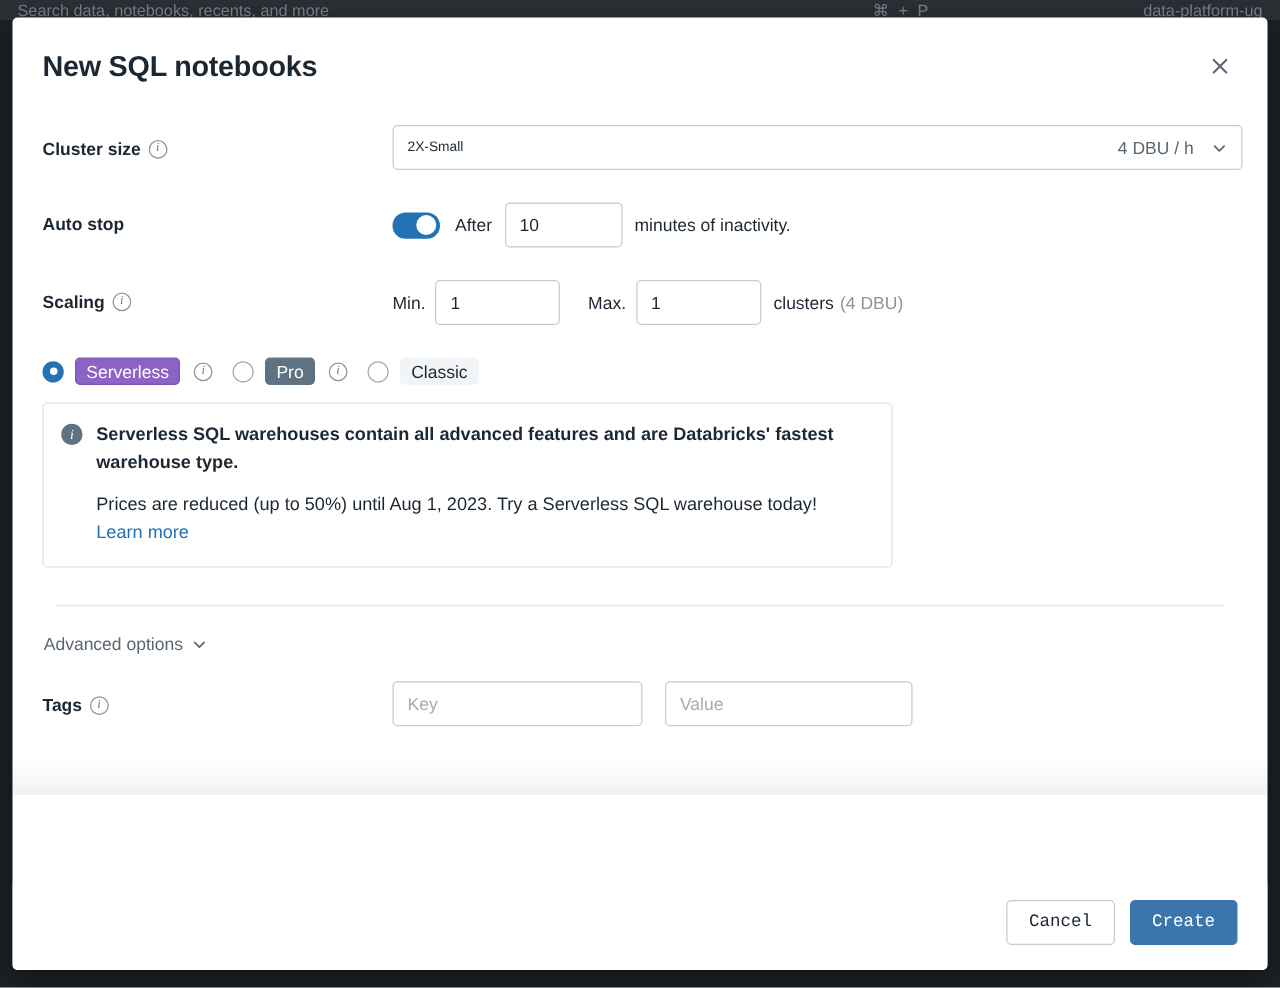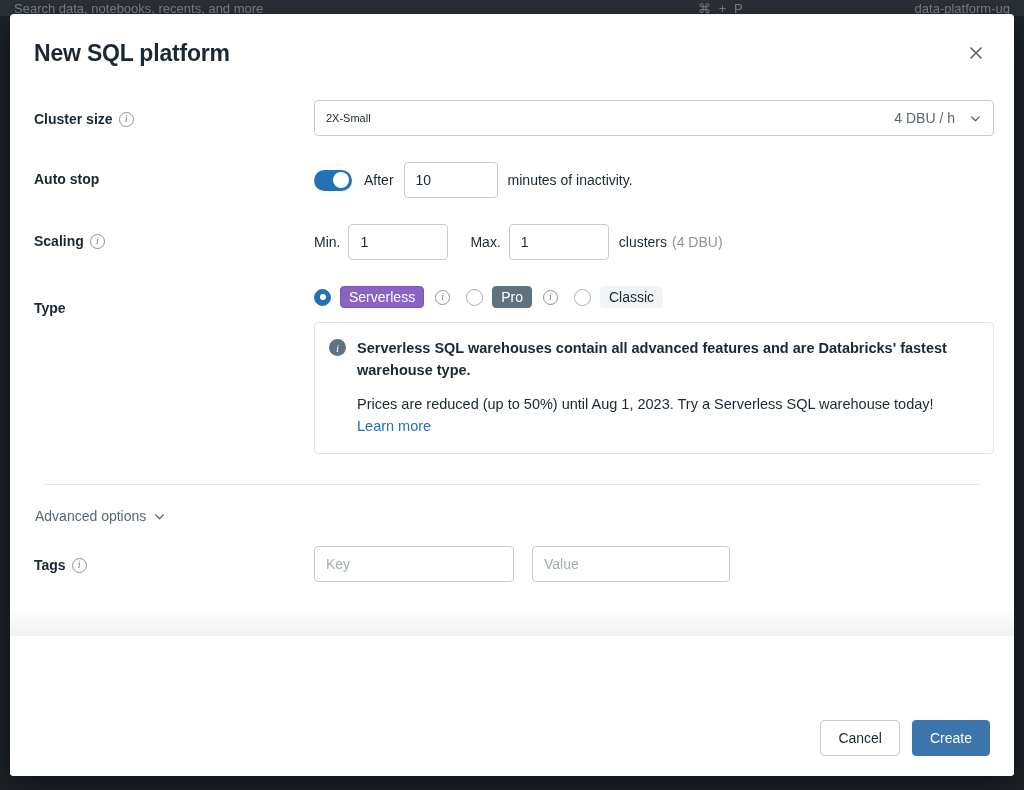--- a/index.html
+++ b/index.html
@@ -370,21 +370,21 @@
     background: #fff;
     display: flex;
     align-items: center;
     justify-content: flex-end;
     gap: 12px;
     padding: 0 24px 6px 24px;
   }
   .btn {
     height: 36px;
     border-radius: 4px;
-    font-family: Liberation Sans, sans-serif;
+    font-family: Liberation Mono, monospace;
     font-size: 14px;
     cursor: pointer;
     padding: 3px 17px;
   }
   .btn-cancel {
     background: #fff;
     border: 1px solid #c0cdd8;
     color: #1b2733;
   }
   .btn-create {
@@ -400,21 +400,21 @@
   <div class="app-topbar">
     <span class="app-search-text">Search data, notebooks, recents, and more</span>
     <span class="app-shortcut">⌘ + P</span>
     <span class="app-user">data-platform-ug</span>
   </div>
 </div>
 
 <div class="modal">
 
   <div class="modal-header">
-    <div class="modal-title">New SQL platform</div>
+    <div class="modal-title">New SQL notebooks</div>
     <button class="close-btn" aria-label="Close">
       <svg width="16" height="16" viewBox="0 0 16 16" fill="none" aria-hidden="true">
         <path d="M3 3 L13 13 M13 3 L3 13" stroke="currentColor" stroke-width="1.7" stroke-linecap="round"></path>
       </svg>
     </button>
   </div>
 
   <div class="modal-body">
 
     
@@ -462,21 +462,20 @@
         <input class="text-input input-min" type="text" value="1" style="">
         <span class="plain-text mr8" style="margin-left:22px;">Max.</span>
         <input class="text-input input-max" type="text" value="1" style="">
         <span class="plain-text ml10">clusters</span>
         <span class="dbu-note">(4 DBU)</span>
       </div>
     </div>
 
     
     <div class="row">
-      <div class="row-label row-label-type">Type</div>
       <div class="row-control" style="flex-direction:column; align-items:flex-start;">
 
         <div style="display:flex; align-items:center;text-align:right;">
           <span class="radio checked"></span>
           <span class="badge badge-serverless">Serverless</span>
           <span class="info-icon type-info">i</span>
 
           <span class="type-gap"></span>
 
           <span class="radio"></span>

